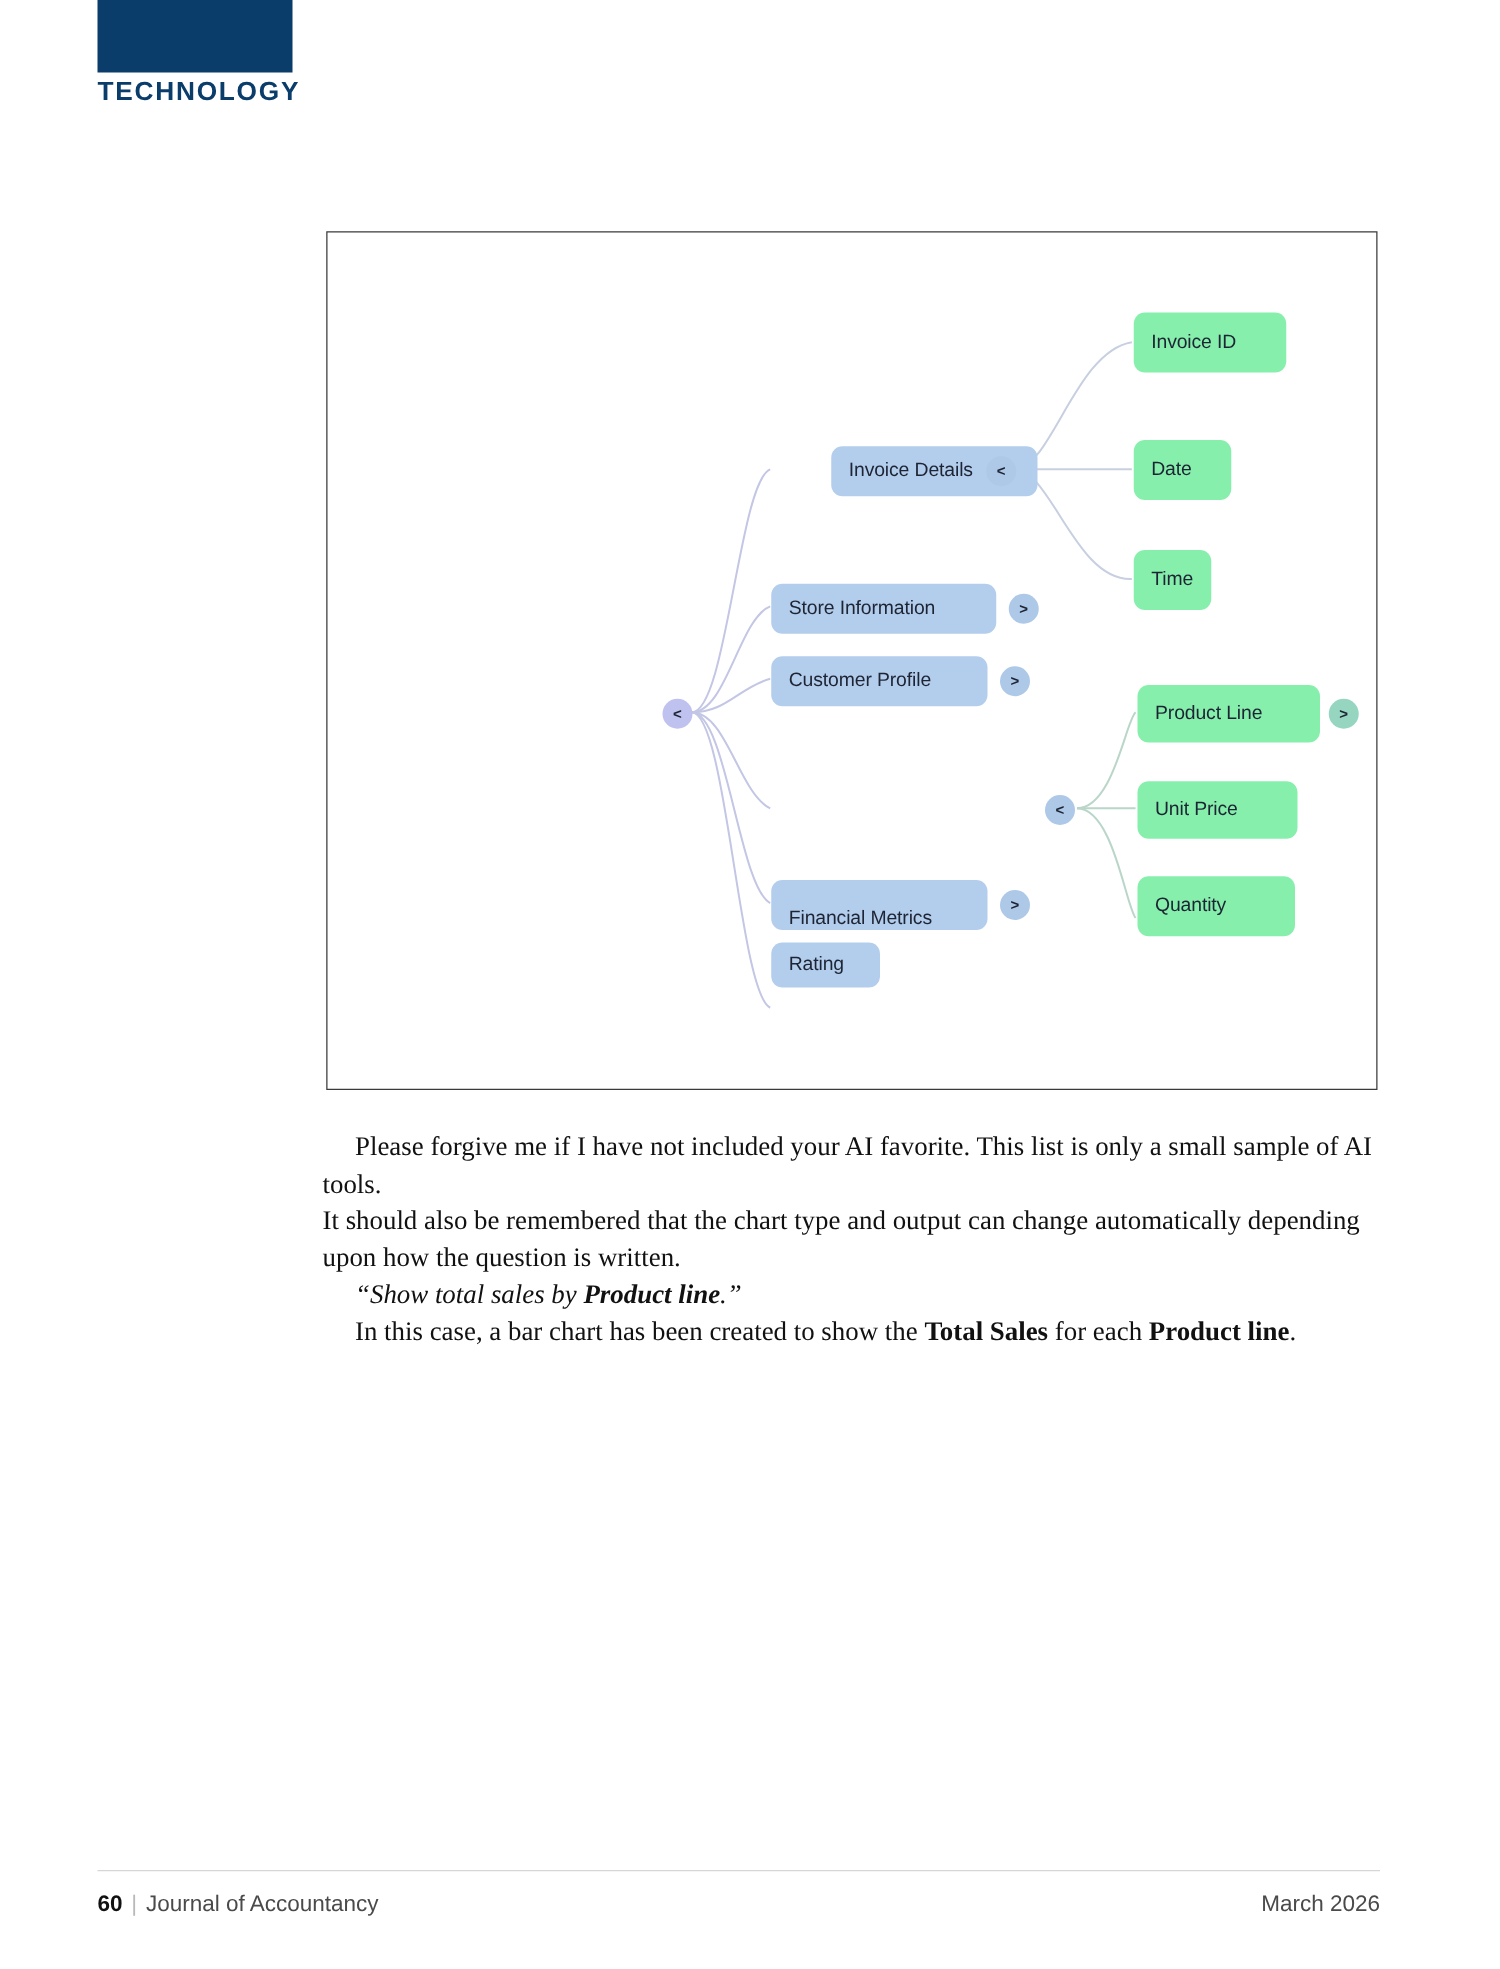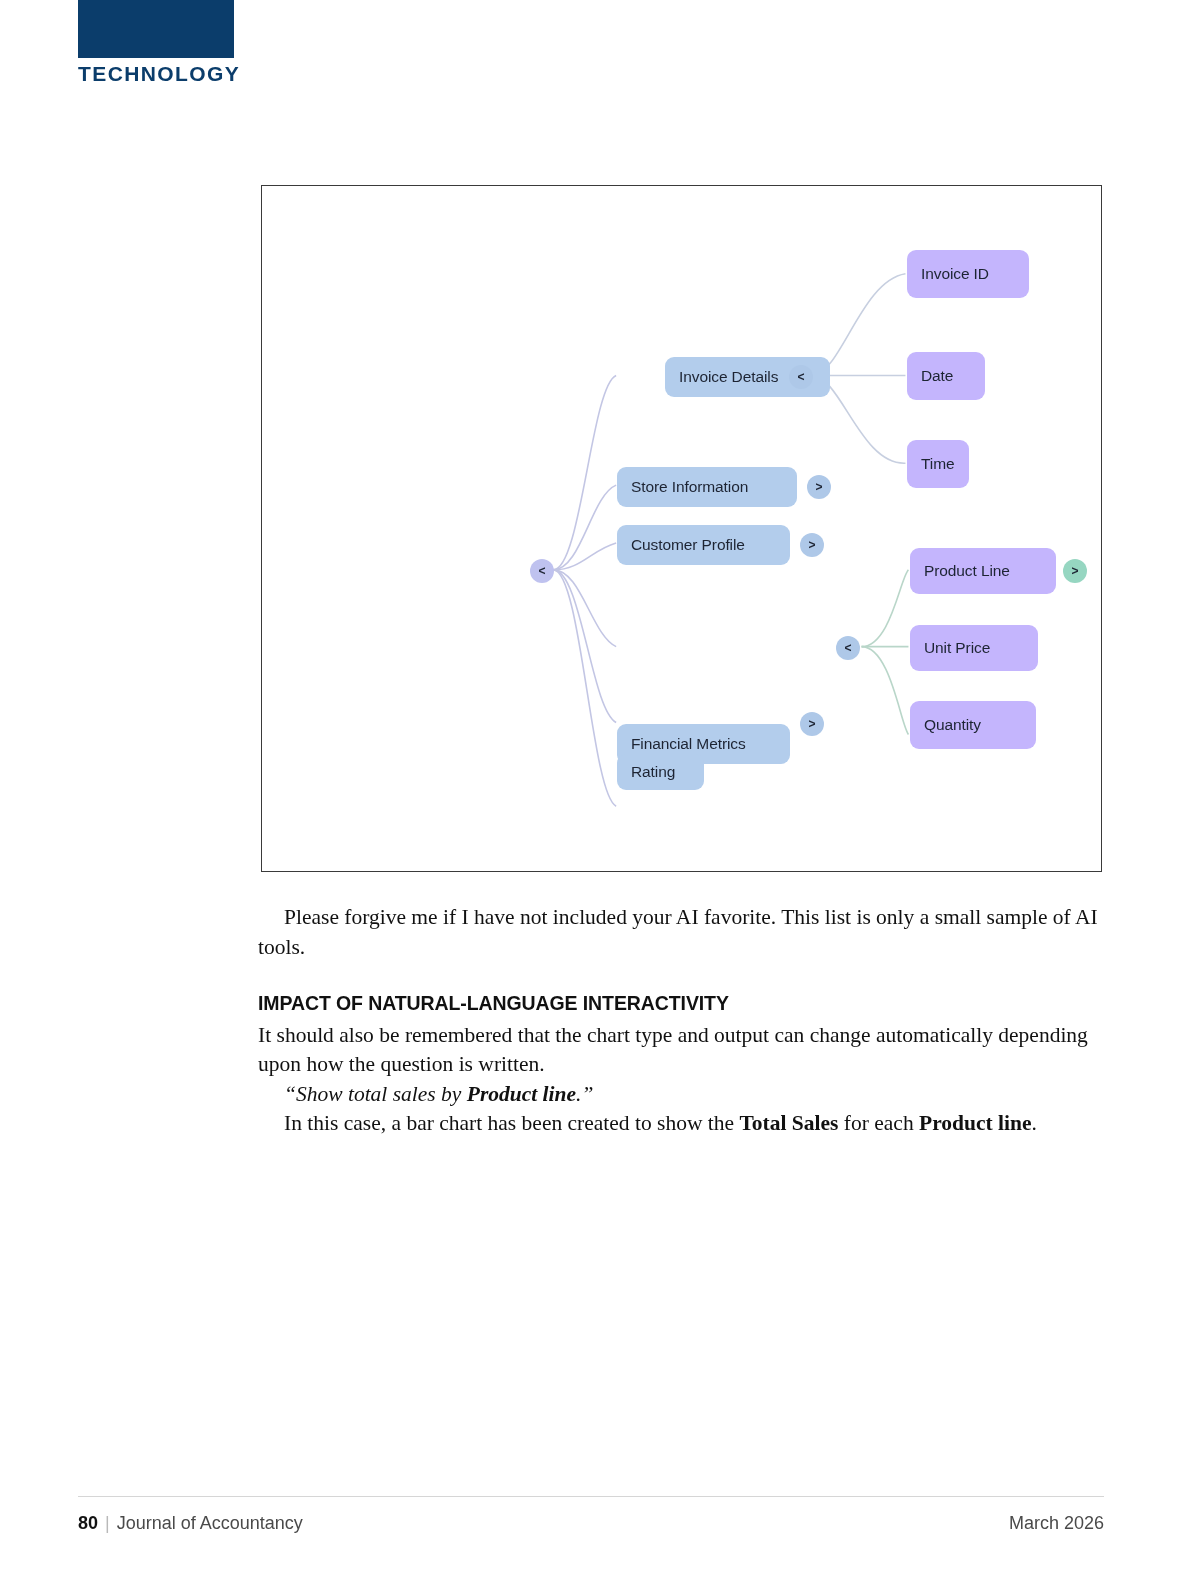--- a/index.html
+++ b/index.html
@@ -76,21 +76,21 @@
     white-space: nowrap;
     letter-spacing: -0.1px;
   }
   .node-root {
     background: #c6c8f2;
   }
   .node-branch {
     background: #b3cdec;
   }
   .node-leaf {
-    background: #c4b5fd;
+    background: #86efac;
   }
 
   .toggle {
     position: absolute;
     width: 24px;
     height: 24px;
     border-radius: 50%;
     display: flex;
     align-items: center;
     justify-content: center;
@@ -227,21 +227,21 @@
       <span>Customer Profile</span>
     </div>
     <div class="toggle toggle-branch" style="left:538px; top:347px;">
       <span>&gt;</span>
     </div>
 
     <div class="toggle toggle-branch" style="left:574px; top:450px;">
       <span>&lt;</span>
     </div>
 
-    <div class="node node-branch" style="left:355px; top:538px; width:173px; height:40px;">
+    <div class="node node-branch" style="left:355px; top:518px; width:173px; height:40px;align-items:flex-end;">
       <span>Financial Metrics</span>
     </div>
     <div class="toggle toggle-branch" style="left:538px; top:526px;">
       <span>&gt;</span>
     </div>
 
     <div class="node node-branch" style="left:355px; top:568px; width:87px; height:36px;">
       <span>Rating</span>
     </div>
 
@@ -268,29 +268,28 @@
     <div class="node node-leaf" style="left:648px; top:515px; width:126px; height:48px;">
       <span>Quantity</span>
     </div>
 
   </div>
 </div>
 
 <div id="article-body">
   <p class="indent">Please forgive me if I have not included your AI favorite. This list is only a small sample of AI tools.</p>
 
-  <h2 id="impact-heading">IMPACT OF NATURAL-LANGUAGE INTERACTIVITY</h2>
 
   <p>It should also be remembered that the chart type and output can change automatically depending upon how the question is written.</p>
 
 
   <p class="quote-line"><span>“Show total sales by </span><b>Product line</b><span>.”</span></p>
 
   <p class="indent"><span>In this case, a bar chart has been created to show the </span><b>Total Sales</b><span> for each </span><b>Product line</b><span>.</span></p>
 </div>
 
 <div id="footer-rule"></div>
 <div id="footer-left">
-  <span id="footer-page-number">80</span>
+  <span id="footer-page-number">60</span>
   <span id="footer-separator">|</span>
   <span>Journal of Accountancy</span>
 </div>
 <div id="footer-right">March 2026</div>
 
 </body></html>

